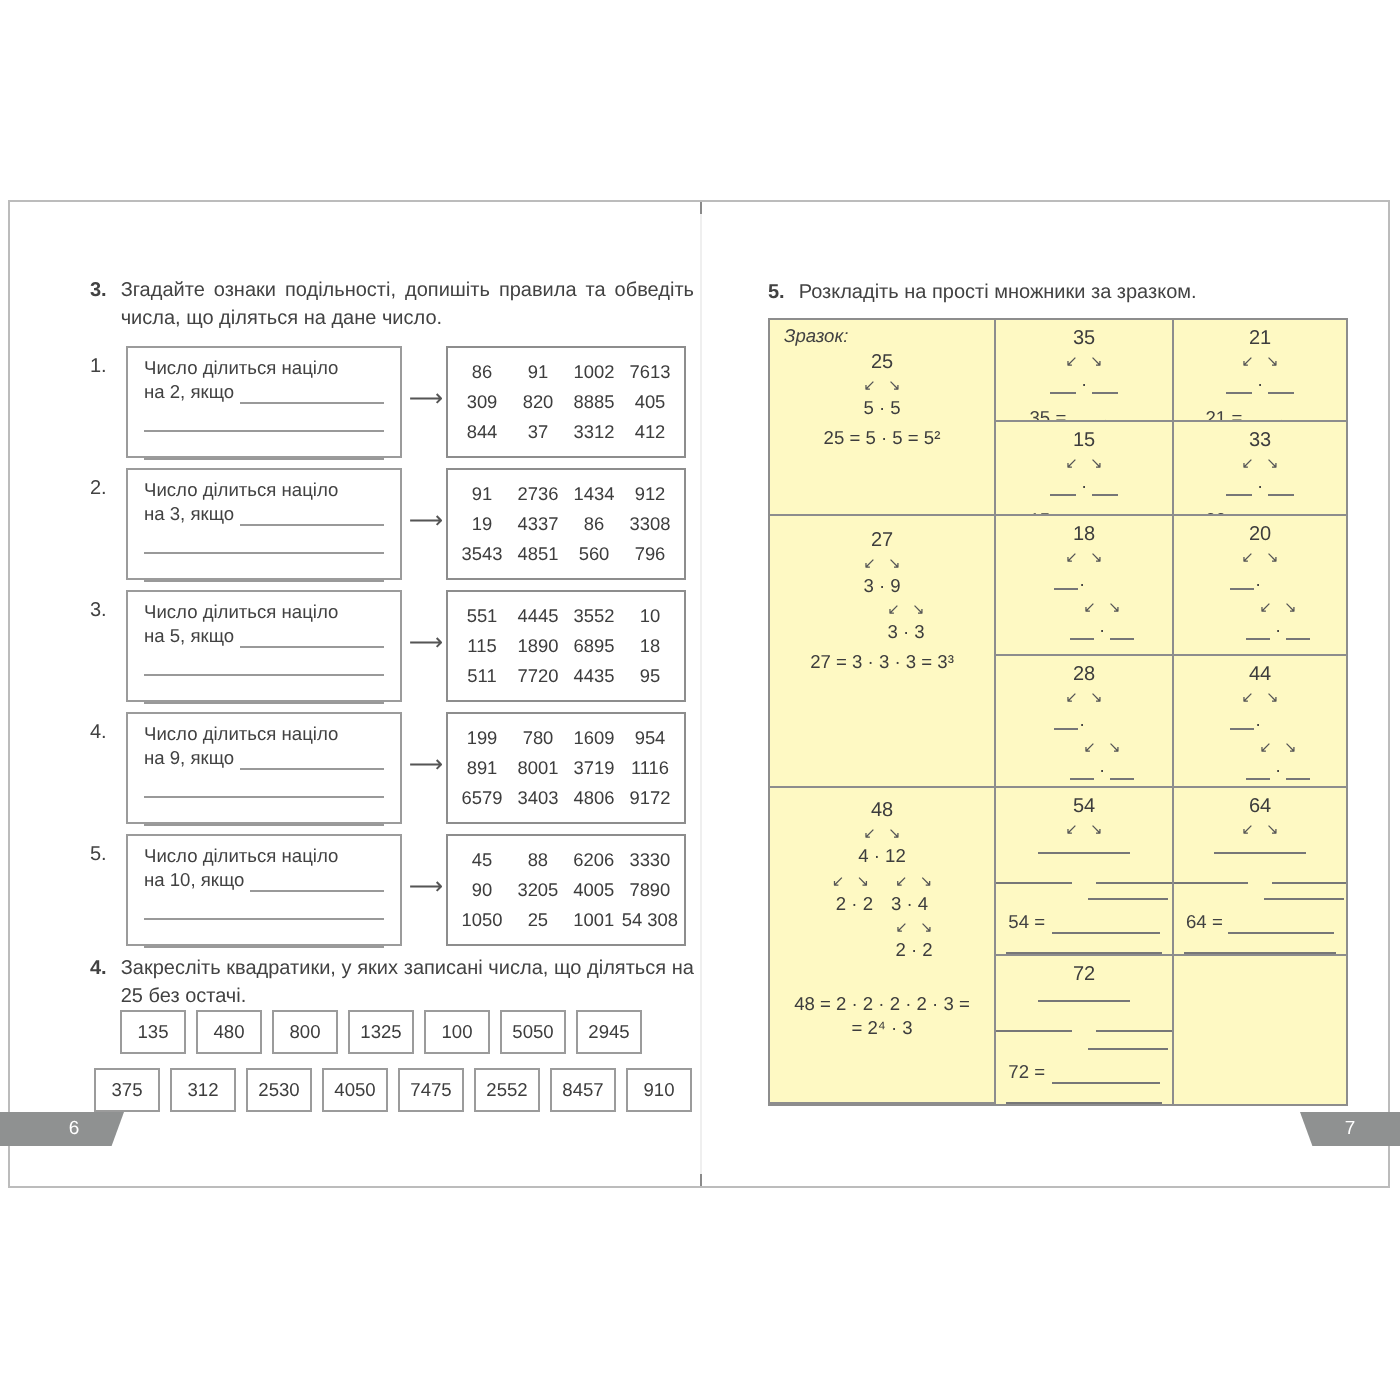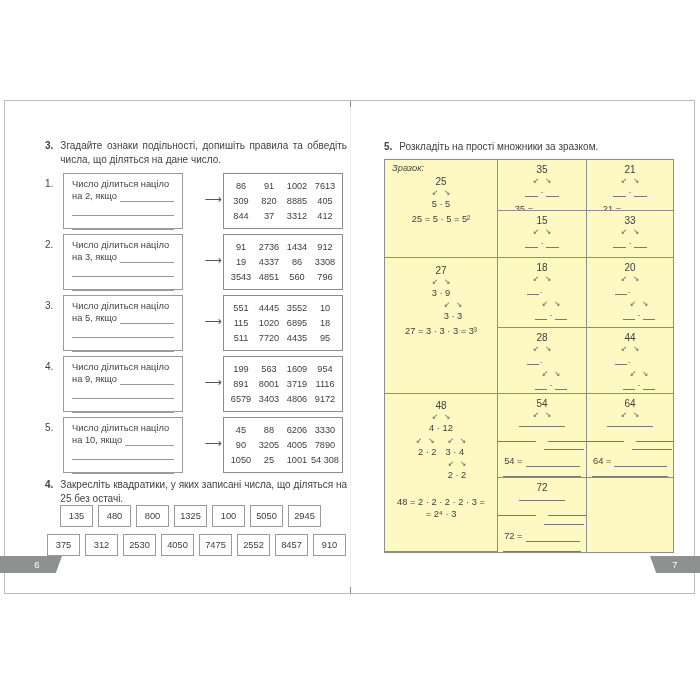--- a/index.html
+++ b/index.html
@@ -10,21 +10,21 @@
   .gtick{position:absolute;left:345px;width:1px;height:6px;background:#8a8a8a;}
   .gtick.top{top:0}.gtick.bottom{bottom:0}
 
   .task-head{position:absolute;display:flex;gap:7px;font-size:10px;line-height:13.5px;color:#424242;}
   .task-num{font-weight:700;}
   .task-text{text-align:justify;}
 
   
   .div-row{position:absolute;left:40px;width:300px;height:56px;}
   .row-num{position:absolute;left:0;top:5px;font-size:10px;}
-  .rule-box{position:absolute;left:18px;top:0;width:120px;height:56px;border:1px solid #9b9b9b;
+  .rule-box{position:absolute;left:18px;top:0;width:138px;height:56px;border:1px solid #9b9b9b;
     box-sizing:border-box;padding:4px 8px 0 8px;font-size:9.3px;line-height:12px;}
   .rb-l2{display:flex;align-items:flex-end;}
   .rb-cond{white-space:nowrap;}
   .rb-fill{flex:1;border-bottom:1px solid #999;height:10px;margin-left:3px;}
   .rb-blank{height:13px;border-bottom:1px solid #999;}
   .map-arrow{position:absolute;left:158px;top:19px;width:20px;text-align:center;font-size:12px;color:#555;}
   .num-table{position:absolute;left:178px;top:0;width:120px;height:56px;border:1px solid #8d8d8d;
     box-sizing:border-box;display:grid;grid-template-columns:repeat(4,1fr);align-content:space-evenly;
     justify-items:center;font-size:9.2px;padding:2px 3px;}
   .num-cell{white-space:nowrap;color:#3d3d3d;}
@@ -158,21 +158,21 @@
         <div class="rb-blank"></div>
         <div class="rb-blank"></div>
       </div>
       <span class="map-arrow">⟶</span>
       <div class="num-table">
           <span class="num-cell">551</span>
           <span class="num-cell">4445</span>
           <span class="num-cell">3552</span>
           <span class="num-cell">10</span>
           <span class="num-cell">115</span>
-          <span class="num-cell">1020</span>
+          <span class="num-cell">1890</span>
           <span class="num-cell">6895</span>
           <span class="num-cell">18</span>
           <span class="num-cell">511</span>
           <span class="num-cell">7720</span>
           <span class="num-cell">4435</span>
           <span class="num-cell">95</span>
         </div>
     </div>
 
     <div class="div-row" style="top:255px;">
@@ -182,21 +182,21 @@
         <div class="rb-l2">
           <span class="rb-cond">на 9, якщо</span>
           <span class="rb-fill"></span>
         </div>
         <div class="rb-blank"></div>
         <div class="rb-blank"></div>
       </div>
       <span class="map-arrow">⟶</span>
       <div class="num-table">
           <span class="num-cell">199</span>
-          <span class="num-cell">563</span>
+          <span class="num-cell">780</span>
           <span class="num-cell">1609</span>
           <span class="num-cell">954</span>
           <span class="num-cell">891</span>
           <span class="num-cell">8001</span>
           <span class="num-cell">3719</span>
           <span class="num-cell">1116</span>
           <span class="num-cell">6579</span>
           <span class="num-cell">3403</span>
           <span class="num-cell">4806</span>
           <span class="num-cell">9172</span>

